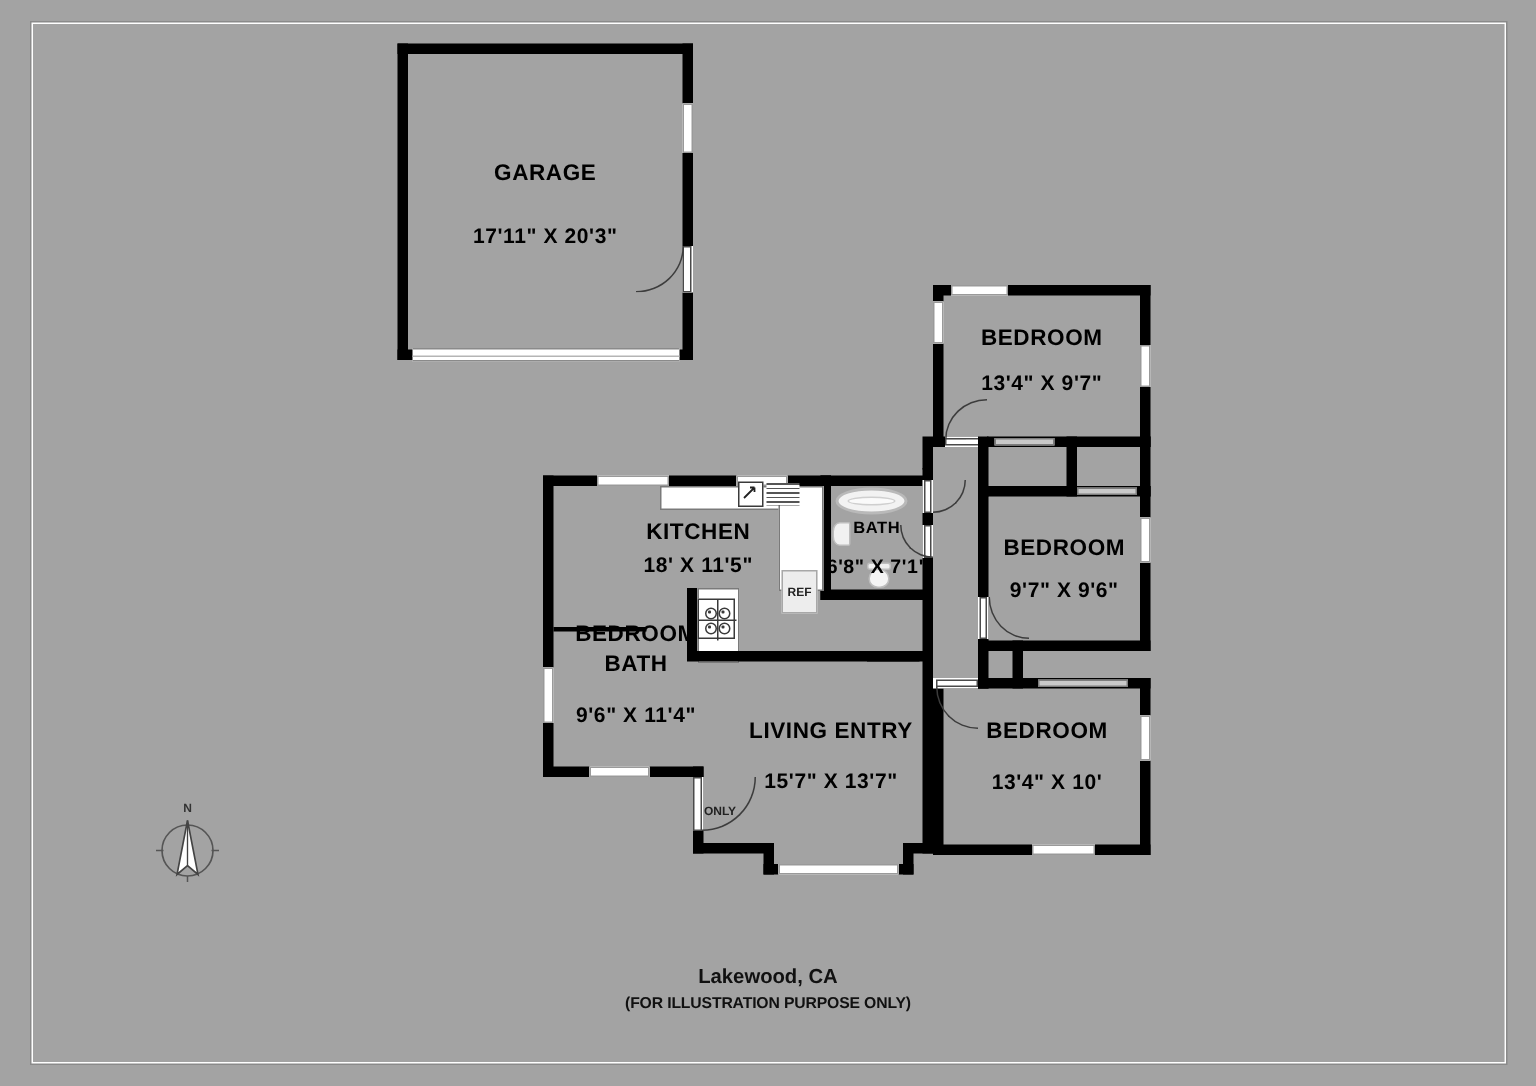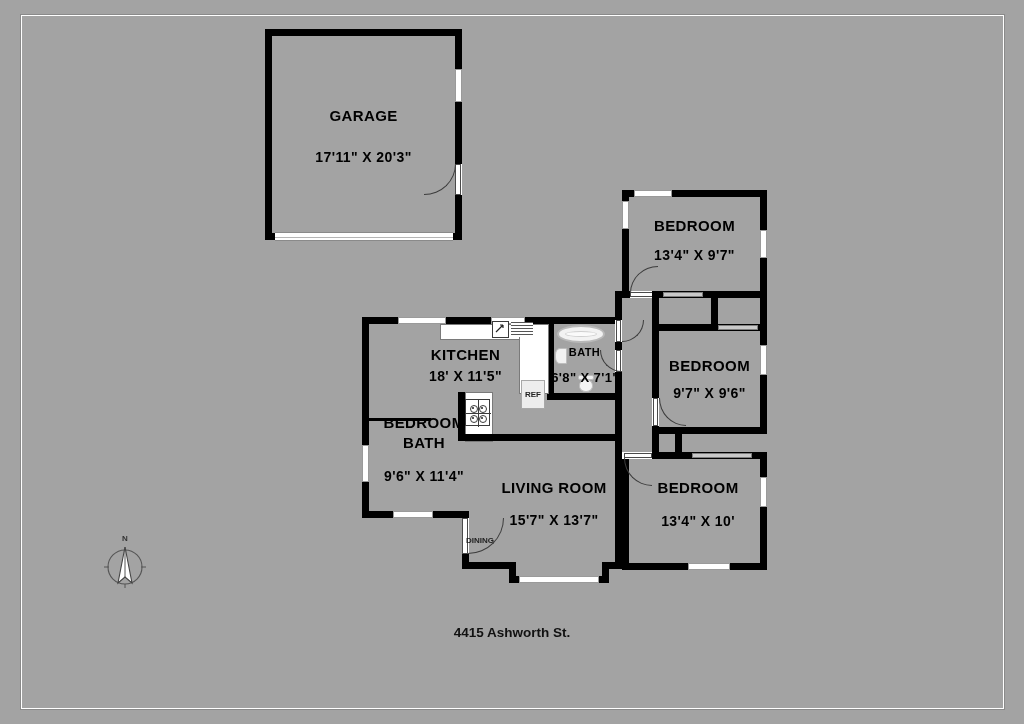--- a/index.html
+++ b/index.html
@@ -430,33 +430,34 @@
     <div class="gap" style="left:519px; top:576px; width:80px; height:7px;"></div>
     <div class="window" style="left:519px; top:576px; width:80px; height:7px;"></div>
 
     <div class="wall" style="left:615px; top:462px; width:7px; height:107px;"></div>
 
     <div class="gap" style="left:462px; top:518px; width:7px; height:36px;"></div>
     <div class="leaf" style="left:462px; top:518px; width:6px; height:36px;"></div>
     <div class="arc" style="left:468px; top:518px; width:36px; height:36px;
                 border-top:none; border-left:none;
                 border-bottom-right-radius:36px 36px;"></div>
-    <div class="tiny-label" style="left:462px; top:536px; width:36px;">DINING</div>
-
-    <div class="room-label room-name" style="left:489px; top:479px; width:130px;">LIVING ROOM</div>
+    <div class="tiny-label" style="left:462px; top:536px; width:36px;">ONLY</div>
+
+    <div class="room-label room-name" style="left:489px; top:479px; width:130px;">LIVING ENTRY</div>
     <div class="room-label room-dim" style="left:489px; top:512px; width:130px;">15'7" X 13'7"</div>
   </div>
 
   <div class="compass">
     <div class="n">N</div>
     <svg width="54" height="54" viewBox="0 0 54 54">
       <circle cx="27" cy="31" r="17" fill="none" stroke="#555" stroke-width="1.1"></circle>
       <line x1="6" y1="31" x2="11" y2="31" stroke="#555" stroke-width="1"></line>
       <line x1="43" y1="31" x2="48" y2="31" stroke="#555" stroke-width="1"></line>
       <line x1="27" y1="48" x2="27" y2="52" stroke="#555" stroke-width="1"></line>
       <path d="M27 11 L20 47 L27 41 L34 47 Z" fill="#ffffff" stroke="#444" stroke-width="1.1"></path>
       <line x1="27" y1="11" x2="27" y2="41" stroke="#444" stroke-width="0.9"></line>
     </svg>
   </div>
 
-  <div class="footer addr1" style="left:0; top:625px;">4415 Ashworth St.</div>
+  <div class="footer addr2" style="left:0; top:643px;">Lakewood, CA</div>
+  <div class="footer disc" style="left:0; top:663px;">(FOR ILLUSTRATION PURPOSE ONLY)</div>
 
 </div>
 
 </body></html>

